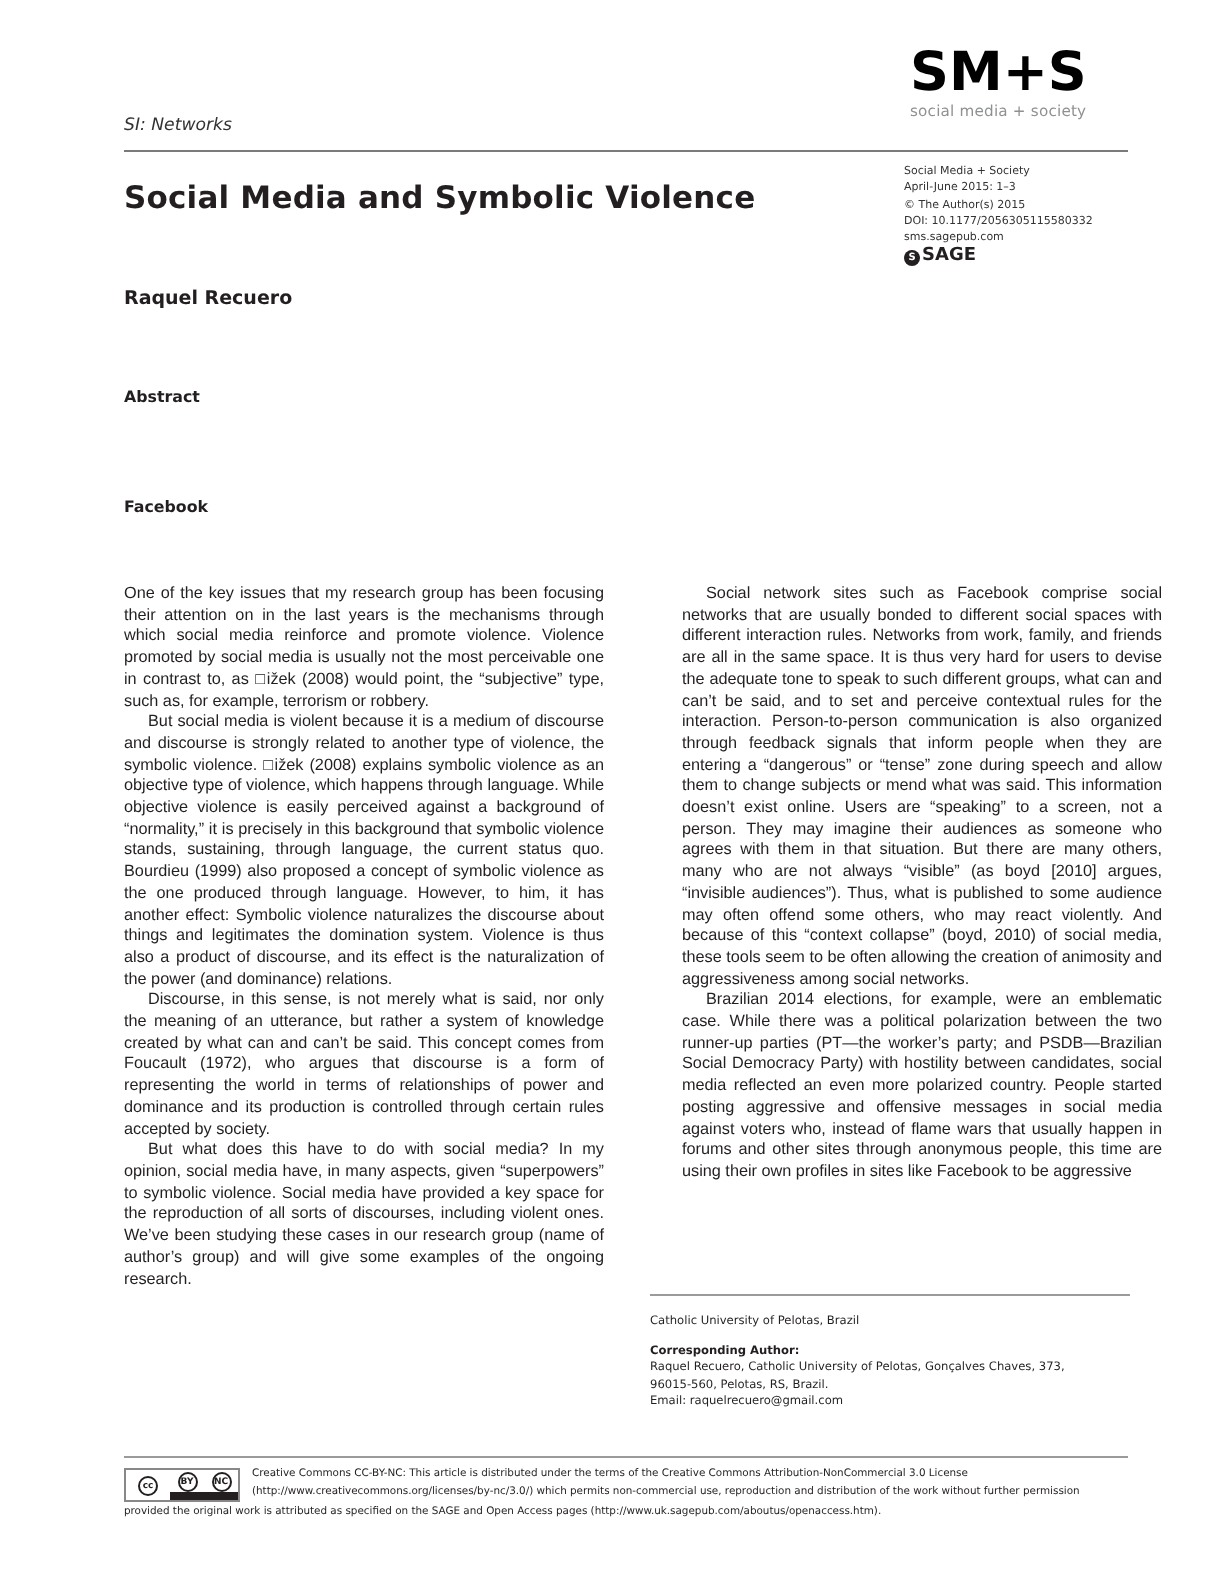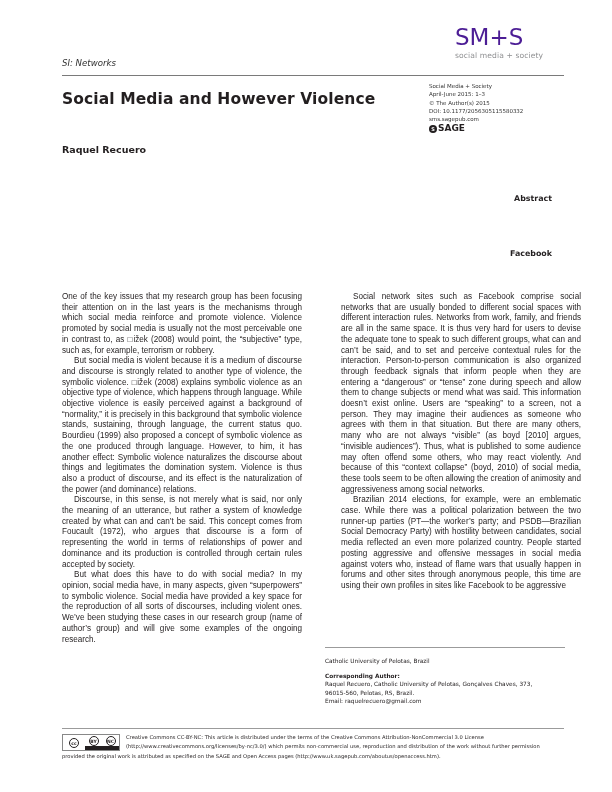--- a/index.html
+++ b/index.html
@@ -2,32 +2,32 @@
 <html><head>
   <meta charset="utf-8">
   <style>
     html, body { margin: 0; padding: 0; background: #ffffff; }
     body { width: 612px; height: 792px; position: relative; overflow: hidden; color: #231f20; }
 
     .section-label { position: absolute; left: 62px; top: 58px; font-size: 8.6px; font-style: italic; font-family: "DejaVu Sans", sans-serif; color: #333; }
     .header-rule { position: absolute; left: 62px; top: 75px; width: 502px; height: 0; border-top: 1px solid #7a7a7a; }
 
     .logo { position: absolute; left: 455px; top: 24px; width: 120px; }
-    .logo-mark { font-family: "DejaVu Sans", sans-serif; font-size: 23px; color: #4c1d95; letter-spacing: 0px; line-height: 26px; font-weight: normal; }
+    .logo-mark { font-family: "DejaVu Sans", sans-serif; font-size: 27px; color: #000000; letter-spacing: 0px; line-height: 26px; font-weight: bold; }
     .logo-sub { font-family: "DejaVu Sans", sans-serif; font-size: 7.6px; color: #8f9092; margin-top: 1px; letter-spacing: 0.1px; }
 
-    .journal-meta { position: absolute; left: 429px; top: 82px; font-family: "DejaVu Sans", sans-serif; font-size: 5.5px; line-height: 8.3px; color: #333; }
+    .journal-meta { position: absolute; left: 452px; top: 82px; font-family: "DejaVu Sans", sans-serif; font-size: 5.5px; line-height: 8.3px; color: #333; }
     .sage { font-family: "DejaVu Sans", sans-serif; font-weight: bold; font-size: 9px; color: #231f20; margin-top: 1px; display: flex; align-items: center; gap: 1px; }
     .sage-circle { display: inline-block; width: 8px; height: 8px; border-radius: 50%; background: #231f20; color: #fff; font-size: 5px; line-height: 8px; text-align: center; }
 
     .title { position: absolute; left: 62px; top: 90px; font-family: "DejaVu Sans", sans-serif; font-weight: bold; font-size: 15.5px; color: #231f20; letter-spacing: 0.1px; margin: 0; }
     .author { position: absolute; left: 62px; top: 144px; font-family: "DejaVu Sans", sans-serif; font-weight: bold; font-size: 9.5px; color: #231f20; margin: 0; }
 
     .abstract { position: absolute; left: 62px; top: 194px; width: 490px; font-family: "DejaVu Sans", sans-serif; font-size: 7.6px; line-height: 10.6px; color: #231f20; }
-    .abstract h3, .keywords h3 { margin: 0; font-size: 7.9px; font-weight: bold; text-align: right; }
+    .abstract h3, .keywords h3 { margin: 0; font-size: 7.9px; font-weight: bold; }
     .abstract p, .keywords p { margin: 0; text-align: justify; }
     .keywords { position: absolute; left: 62px; top: 249px; width: 490px; font-family: "DejaVu Sans", sans-serif; font-size: 7.6px; line-height: 10.6px; }
 
     .col { position: absolute; top: 292px; width: 240px; font-family: Liberation Sans, sans-serif; font-size: 8.15px; line-height: 10.7px; color: #231f20; text-align: justify; }
     .col-left { left: 62px; }
     .col-right { left: 341px; }
     .col p { margin: 0; }
     .col p.indent { text-indent: 12px; }
 
     .footnote-rule { position: absolute; left: 325px; top: 647px; width: 240px; border-top: 1px solid #9b9b9b; }
@@ -59,21 +59,21 @@
   <div>April-June 2015: 1–3</div>
   <div>© The Author(s) 2015</div>
   <div>DOI: 10.1177/2056305115580332</div>
   <div>sms.sagepub.com</div>
   <div class="sage">
     <span class="sage-circle">S</span>
     <span>SAGE</span>
   </div>
 </div>
 
-<h1 class="title">Social Media and However Violence</h1>
+<h1 class="title">Social Media and Symbolic Violence</h1>
 <h2 class="author">Raquel Recuero</h2>
 
 <div class="abstract">
   <h3>Abstract</h3>
 </div>
 
 <div class="keywords">
   <h3>Facebook</h3>
 </div>
 

